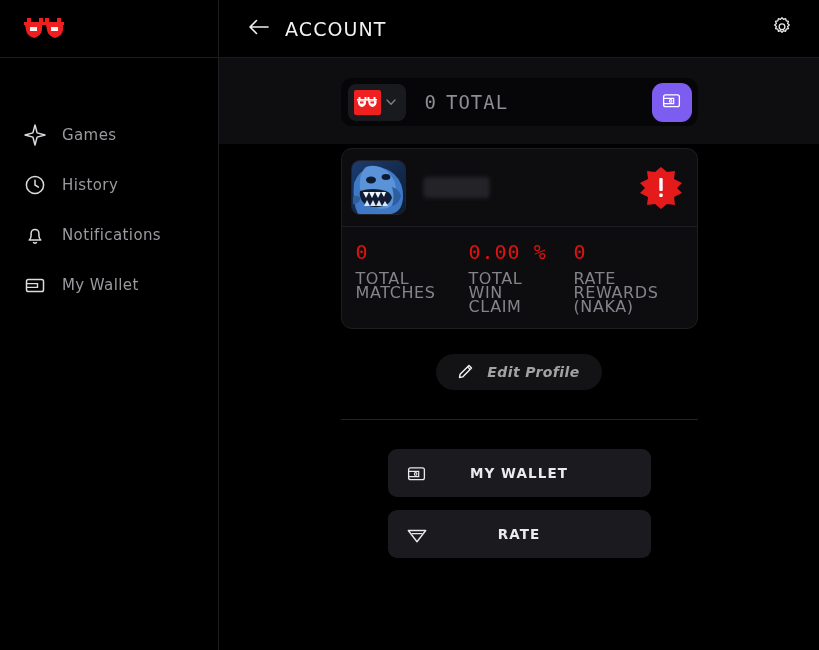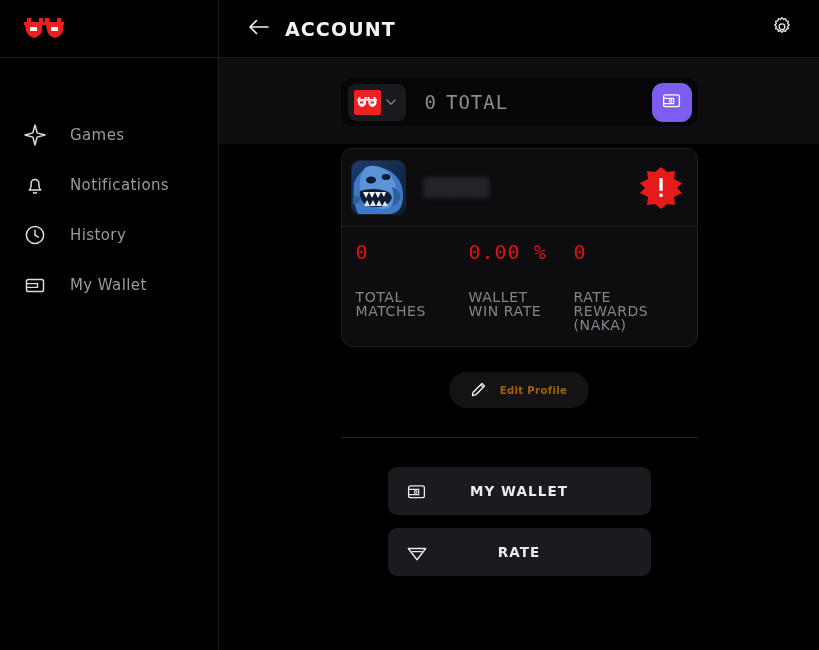--- a/index.html
+++ b/index.html
@@ -42,21 +42,21 @@
 
   .nav {
     padding-top: 52px;
   }
 
   .nav-item {
     height: 50px;
     display: flex;
     align-items: center;
     padding-left: 24px;
-    gap: 24px;
+    gap: 16px;
     cursor: pointer;
   }
 
   .nav-icon {
     width: 22px;
     height: 22px;
     flex: 0 0 22px;
     display: flex;
     align-items: center;
     justify-content: center;
@@ -93,21 +93,21 @@
     cursor: pointer;
     flex: 0 0 24px;
   }
 
   .page-title {
     color: #f2f2f4;
     font-size: 19px;
     letter-spacing: 1.1px;
     margin-left: 14px;
     font-family: "DejaVu Sans", sans-serif;
-    font-weight: 700;
+    font-weight: 400;
   }
 
   .gear-btn {
     margin-left: auto;
     width: 26px; height: 26px;
     display: flex; align-items: center; justify-content: center;
     cursor: pointer;
   }
 
   
@@ -246,23 +246,23 @@
 
   .stat-value {
     color: #e01212;
     font-size: 20px;
     font-family: "DejaVu Sans Mono", monospace;
     letter-spacing: 1px;
     line-height: 22px;
     white-space: nowrap;
   }
   .stat-label {
-    margin-top: 27px;
+    margin-top: 9px;
     color: #84848a;
-    font-size: 14px;
+    font-size: 16px;
     letter-spacing: 0.6px;
     line-height: 14px;
     font-family: "DejaVu Sans", sans-serif;
     max-width: 96px;
   }
 
   
   .edit-profile-wrap {
     display: flex;
     justify-content: center;
@@ -272,25 +272,26 @@
     height: 36px;
     padding: 0 22px;
     background: #131316;
     border-radius: 18px;
     display: flex;
     align-items: center;
     gap: 12px;
     cursor: pointer;
   }
   .edit-profile-label {
-    color: #a16207;
-    font-size: 10px;
+    color: #a3a3a3;
+    font-size: 14px;
     font-weight: bold;
     letter-spacing: 0.4px;
     font-family: "DejaVu Sans", sans-serif;
+    font-style: italic;
   }
 
   
   .section-divider {
     width: 357px;
     height: 1px;
     background: #232327;
     margin: 29px auto 0;
   }
 
@@ -362,35 +363,35 @@
           <svg width="22" height="22" viewBox="0 0 22 22">
             <path d="M11 1 L13.1 8.9 L21 11 L13.1 13.1 L11 21 L8.9 13.1 L1 11 L8.9 8.9 Z" fill="none" stroke="#dcdce0" stroke-width="1.5" stroke-linejoin="round"></path>
           </svg>
         </span>
         <span class="nav-label">Games</span>
       </div>
 
       <div class="nav-item">
         <span class="nav-icon">
           <svg width="22" height="22" viewBox="0 0 22 22">
+            <circle cx="11" cy="11" r="8.6" fill="none" stroke="#dcdce0" stroke-width="1.5"></circle>
+            <path d="M11 6.2 V11 L14.4 13.2" fill="none" stroke="#dcdce0" stroke-width="1.5" stroke-linecap="round"></path>
+          </svg>
+        </span>
+        <span class="nav-label">History</span>
+      </div>
+
+      <div class="nav-item">
+        <span class="nav-icon">
+          <svg width="22" height="22" viewBox="0 0 22 22">
             <path d="M5.2 16 h11.6 c-1.6 -1.2 -1.9 -2.5 -1.9 -4.4 v-2.2 a3.9 3.9 0 0 0 -7.8 0 v2.2 c0 1.9 -0.3 3.2 -1.9 4.4 z" fill="none" stroke="#dcdce0" stroke-width="1.5" stroke-linejoin="round"></path>
             <path d="M9.3 18.1 a1.8 1.8 0 0 0 3.4 0" fill="none" stroke="#dcdce0" stroke-width="1.5"></path>
           </svg>
         </span>
         <span class="nav-label">Notifications</span>
-      </div>
-
-      <div class="nav-item">
-        <span class="nav-icon">
-          <svg width="22" height="22" viewBox="0 0 22 22">
-            <circle cx="11" cy="11" r="8.6" fill="none" stroke="#dcdce0" stroke-width="1.5"></circle>
-            <path d="M11 6.2 V11 L14.4 13.2" fill="none" stroke="#dcdce0" stroke-width="1.5" stroke-linecap="round"></path>
-          </svg>
-        </span>
-        <span class="nav-label">History</span>
       </div>
 
       <div class="nav-item">
         <span class="nav-icon">
           <svg width="22" height="22" viewBox="0 0 22 22">
             <rect x="2.5" y="5.5" width="17" height="12" rx="1.8" fill="none" stroke="#dcdce0" stroke-width="1.5"></rect>
             <path d="M2.5 9.6 H13.5 V13.4 H2.5" fill="none" stroke="#dcdce0" stroke-width="1.4"></path>
           </svg>
         </span>
         <span class="nav-label">My Wallet</span>
@@ -503,21 +504,21 @@
 
         <div class="profile-divider"></div>
 
         <div class="stats">
           <div class="stat s1">
             <div class="stat-value">0</div>
             <div class="stat-label">TOTAL MATCHES</div>
           </div>
           <div class="stat s2">
             <div class="stat-value">0.00 %</div>
-            <div class="stat-label">WALLET WIN RATE</div>
+            <div class="stat-label">TOTAL WIN CLAIM</div>
           </div>
           <div class="stat s3">
             <div class="stat-value">0</div>
             <div class="stat-label">RATE REWARDS (NAKA)</div>
           </div>
         </div>
 
       </section>
 
       <div class="edit-profile-wrap">

